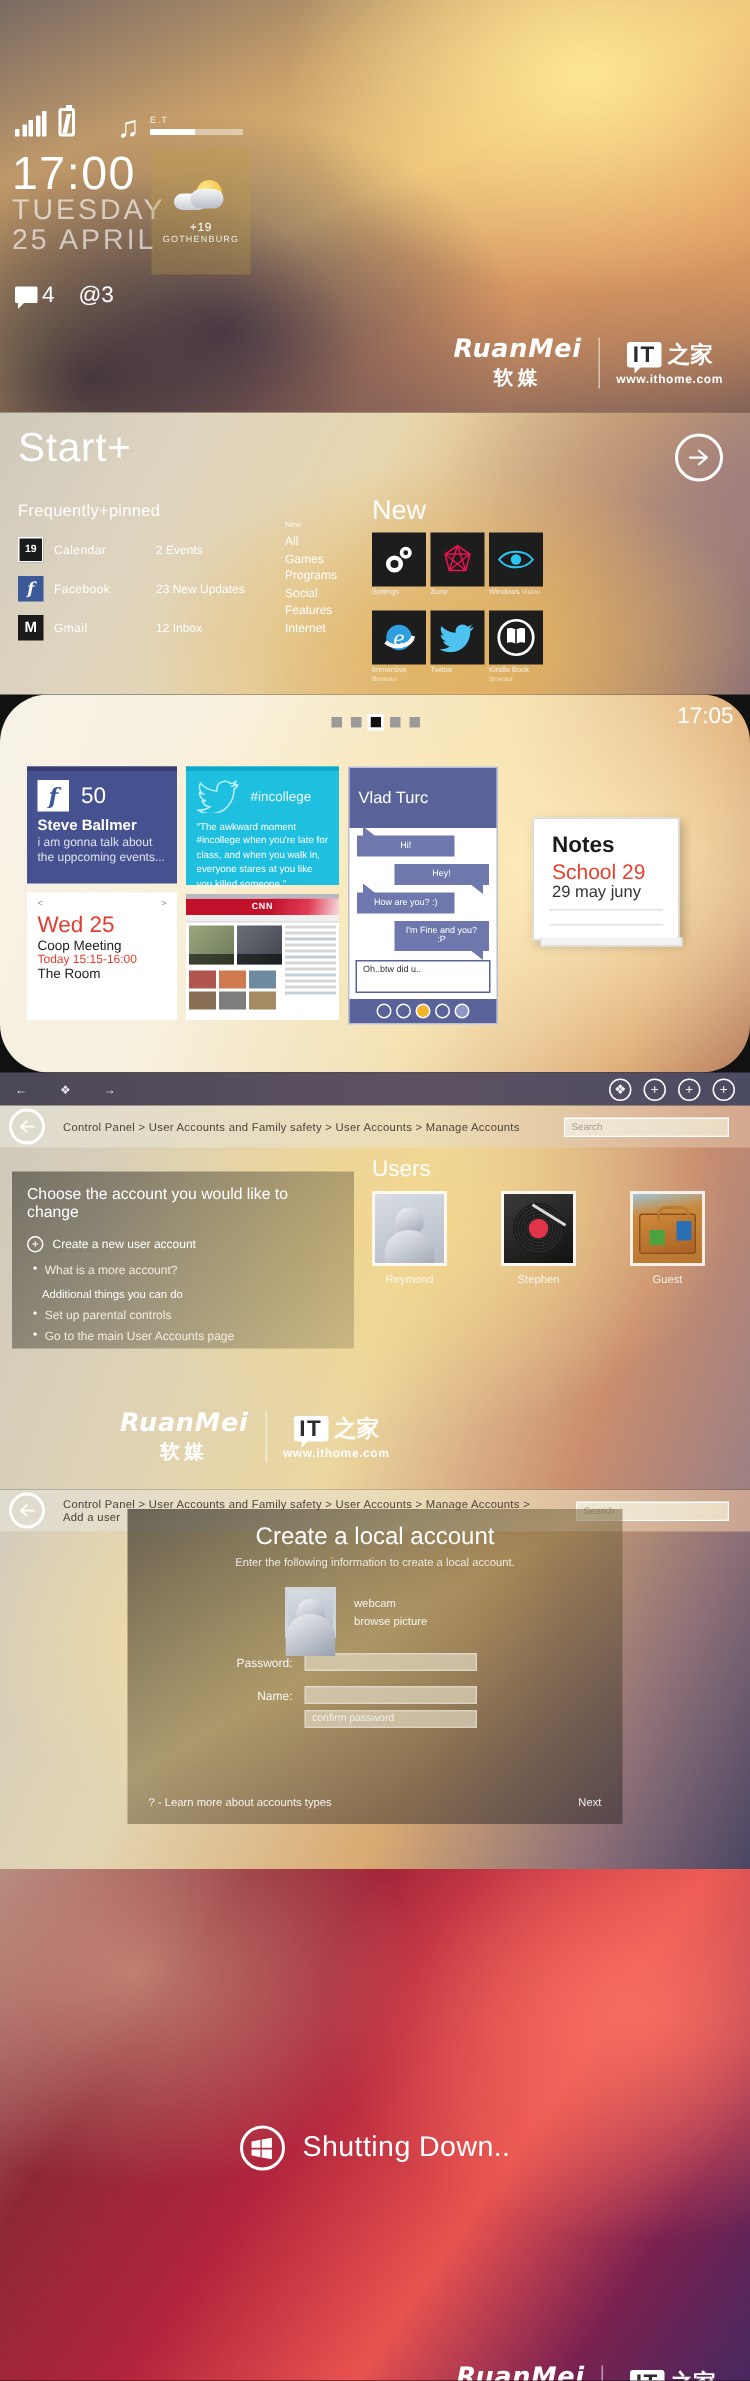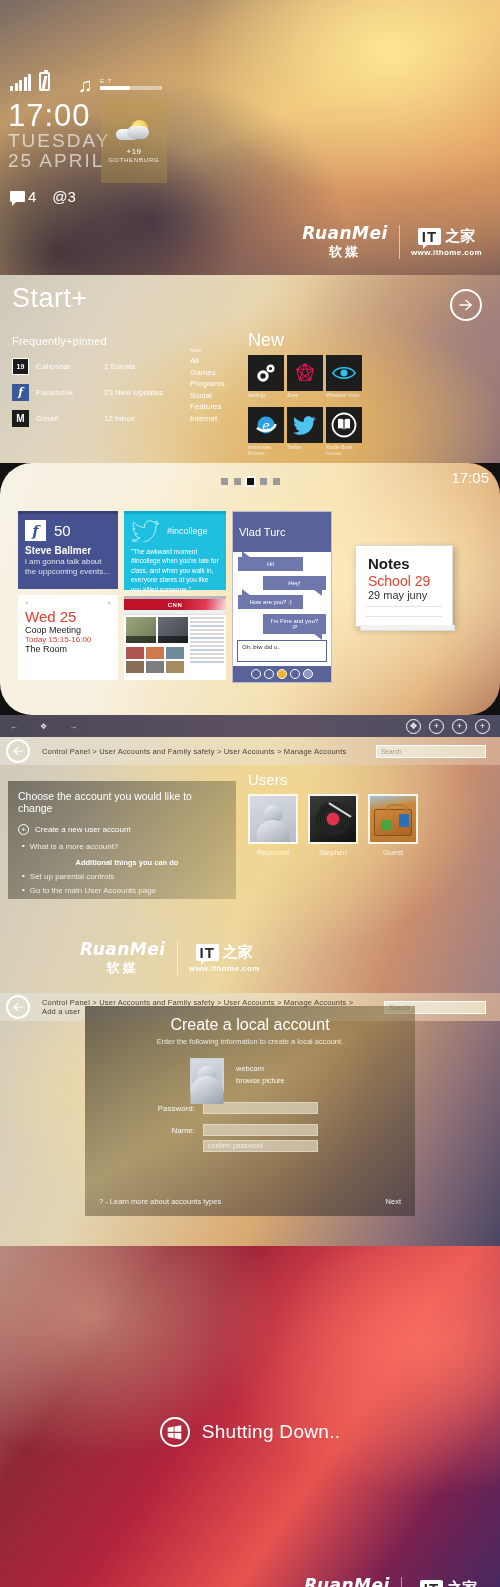--- a/index.html
+++ b/index.html
@@ -220,24 +220,24 @@
   .cp-body { position:relative; height:228px; }
   .cp-left { position:absolute; top:16px; left:8px; width:228px; height:118px;
     background:linear-gradient(135deg,rgba(60,58,50,.62),rgba(120,110,70,.30)); padding:9px 10px; }
   .cp-left h3 { font-size:10.5px; color:#fff; font-weight:300; margin-bottom:10px; }
   .cp-create { display:flex; align-items:center; gap:6px; margin-bottom:7px; }
   .plus-c { width:11px; height:11px; border:1.2px solid #fff; border-radius:50%; color:#fff; font-size:8px;
     display:flex; align-items:center; justify-content:center; line-height:1; }
   .cp-create span { font-size:8px; color:#fff; }
   .cp-li { display:flex; gap:5px; font-size:8px; color:#f2ece0; margin-bottom:5px; padding-left:4px; }
   .cp-li .b { color:#fff; font-size:8px; line-height:1; }
-  .cp-sub { font-size:7.5px; color:#fff; font-weight:700; margin:7px 0 5px 10px;text-align:center; }
+  .cp-sub { font-size:7.5px; color:#fff; font-weight:400; margin:7px 0 5px 10px; }
   .cp-right { position:absolute; top:6px; left:248px; }
   .users-h { font-size:15px; color:#fff; font-weight:300; margin-bottom:6px; }
-  .users-row { display:flex; gap:10px; }
+  .users-row { display:flex; gap:36px; }
   .user-cell { width:50px; text-align:center; }
   .user-pic { width:50px; height:50px; border:2px solid rgba(255,255,255,.85); overflow:hidden; position:relative; }
   .av-generic { width:100%; height:100%; background:linear-gradient(160deg,#d8dde4,#b5bcc6); position:relative; }
   .av-generic::before { content:""; position:absolute; left:50%; top:20%; width:19px; height:19px; border-radius:50%;
     transform:translateX(-50%); background:linear-gradient(150deg,#f2f4f7,#9aa2ae); }
   .av-generic::after { content:""; position:absolute; left:50%; top:52%; width:33px; height:28px;
     border-radius:16px 16px 0 0; transform:translateX(-50%); background:linear-gradient(150deg,#eef0f4,#98a0ac); }
   .av-record { width:100%; height:100%; background:linear-gradient(150deg,#3b3b3b,#111); position:relative; }
   .av-record::before { content:""; position:absolute; left:50%; top:50%; width:34px; height:34px; border-radius:50%;
     transform:translate(-50%,-50%); background:repeating-radial-gradient(circle,#1c1c1c 0 1px,#2b2b2b 1px 2px); }

